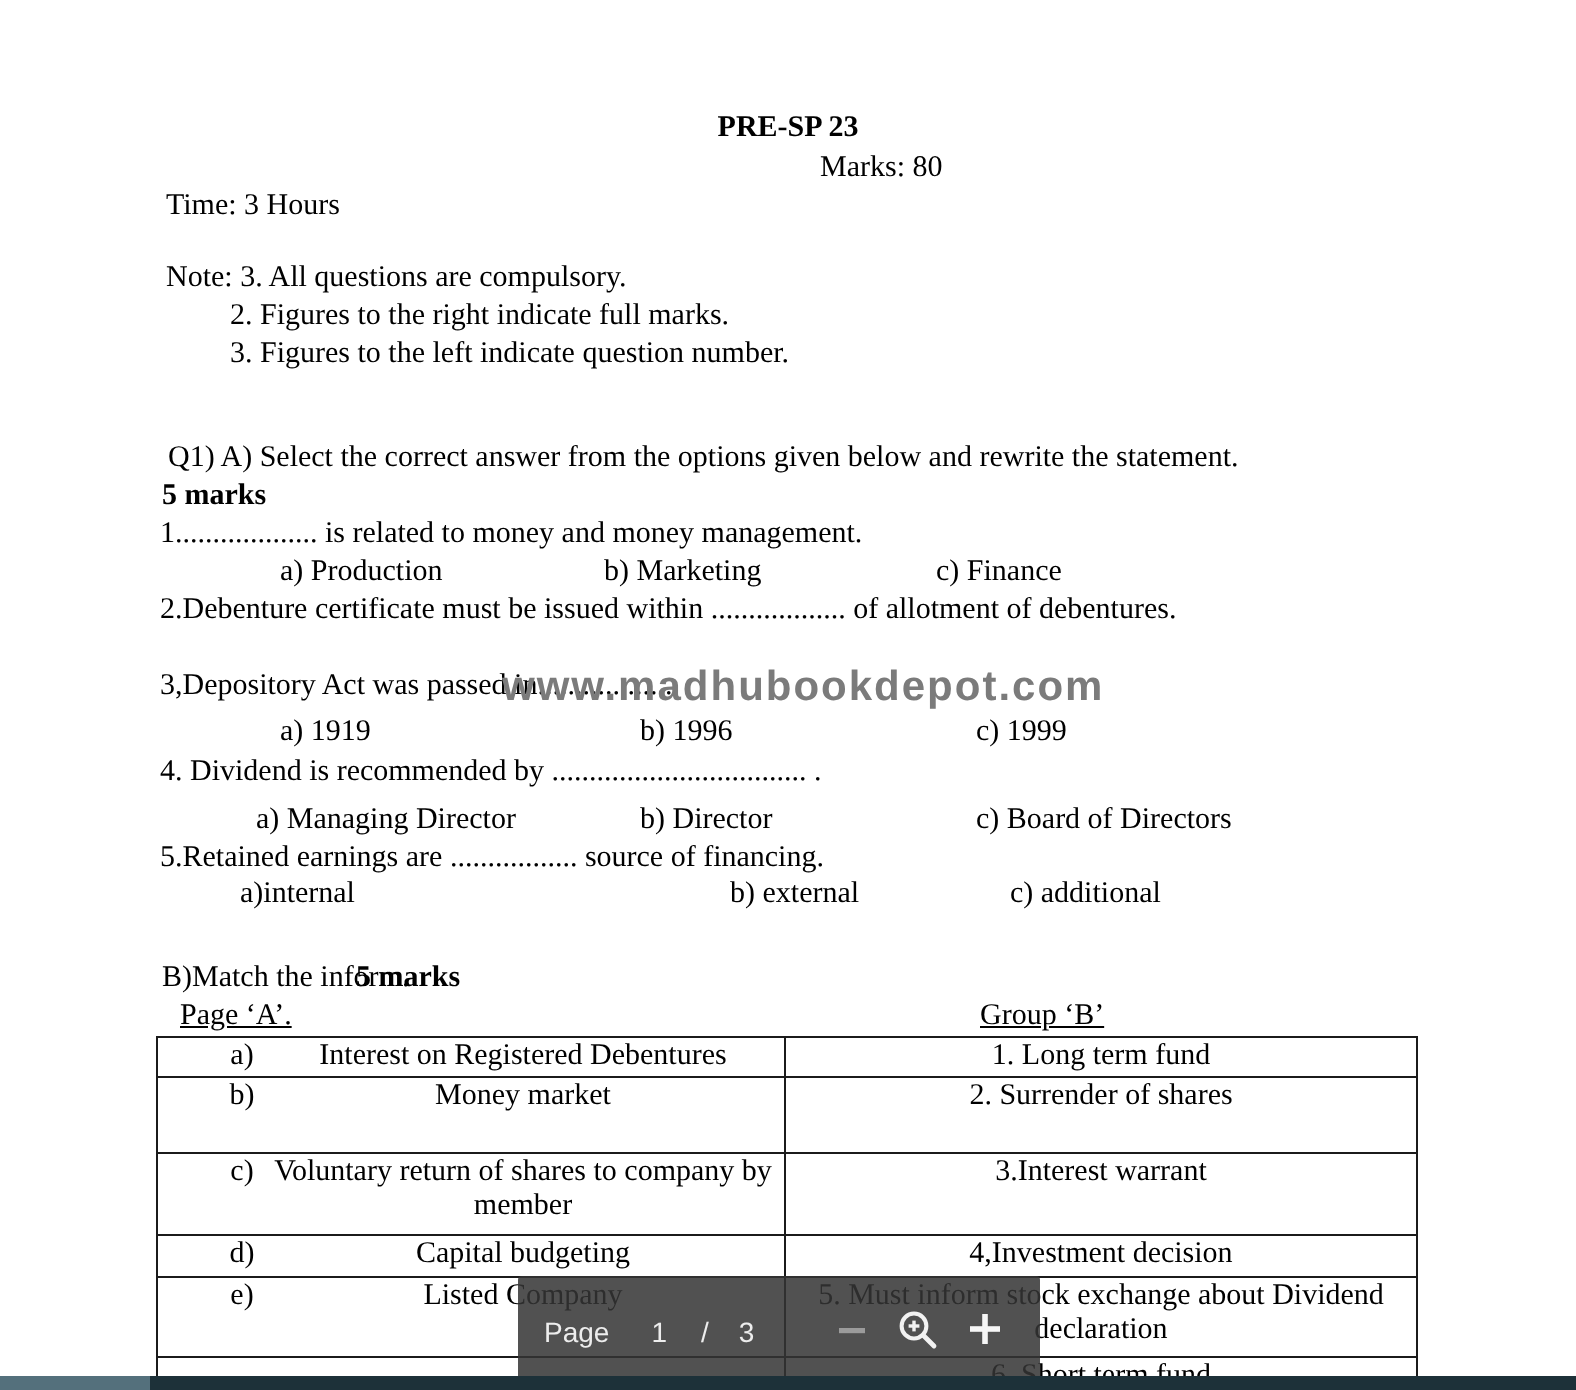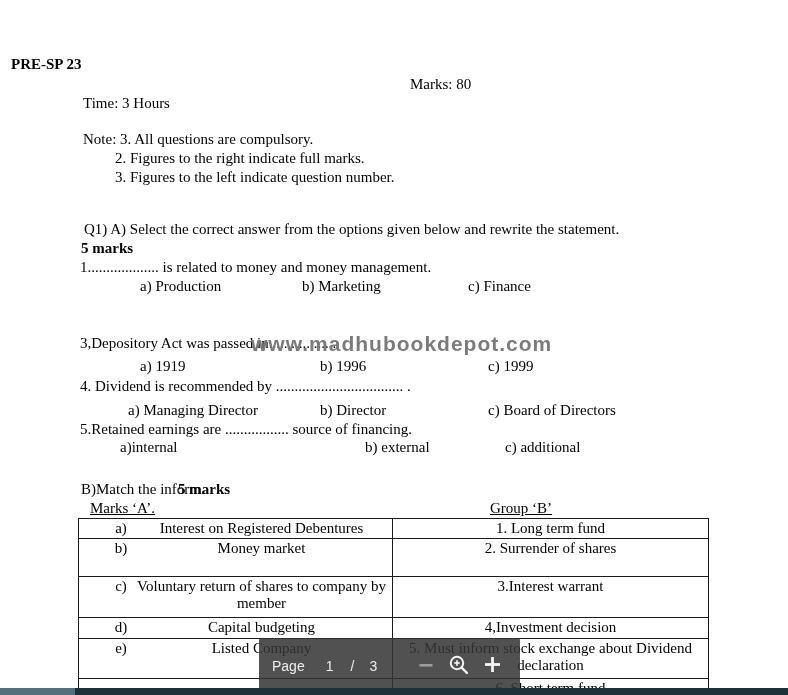--- a/index.html
+++ b/index.html
@@ -1,20 +1,20 @@
 <!DOCTYPE html>
 <html><head>
 <meta charset="utf-8">
 <style>
   html,body{margin:0;padding:0;}
   body{width:788px;height:695px;overflow:hidden;background:#ffffff;}
   .page{position:relative;width:788px;height:695px;background:#ffffff;overflow:hidden;
         font-family:"Liberation Serif","DejaVu Serif",serif;color:#000;font-size:15px;}
   .line{position:absolute;white-space:nowrap;height:19px;}
-  .center{left:11px;right:0;text-align:left;}
+  .center{left:0;right:0;text-align:center;}
   .bold{font-weight:bold;}
   .opt{position:absolute;top:0;white-space:nowrap;}
   .note-ind{padding-left:32px;}
   .watermark{position:absolute;left:251px;top:332px;z-index:3;
              font-family:"Liberation Sans","DejaVu Sans",sans-serif;
              font-weight:bold;font-size:21px;letter-spacing:1px;color:#7b7b7b;}
   
   table.match{position:absolute;left:78px;top:518px;border-collapse:collapse;z-index:1;
               font-size:15px;}
   table.match td{border:1.5px solid #1b1b1b;vertical-align:top;padding:1px 0 0 0;}
@@ -50,20 +50,21 @@
   <div class="line" style="left:84px;top:221px">Q1) A) Select the correct answer from the options given below and rewrite the statement.</div>
   <div class="line bold" style="left:81px;top:240px">5 marks</div>
 
   <div class="line" style="left:80px;top:259px">1................... is related to money and money management.</div>
   <div class="line" style="left:80px;top:278px;width:660px">
     <span class="opt" style="left:60px">a) Production</span>
     <span class="opt" style="left:222px">b) Marketing</span>
     <span class="opt" style="left:388px">c) Finance</span>
   </div>
 
+  <div class="line" style="left:80px;top:297px">2.Debenture certificate must be issued within .................. of allotment of debentures.</div>
 
   <div class="line" style="left:80px;top:335px">3,Depository Act was passed in...................</div>
   <div class="line" style="left:80px;top:358px;width:660px">
     <span class="opt" style="left:60px">a) 1919</span>
     <span class="opt" style="left:240px">b) 1996</span>
     <span class="opt" style="left:408px">c) 1999</span>
   </div>
 
   <div class="line" style="left:80px;top:378px">4. Dividend is recommended by .................................. .</div>
   <div class="line" style="left:80px;top:402px;width:660px">
@@ -79,21 +80,21 @@
     <span class="opt" style="left:425px">c) additional</span>
   </div>
 
   <div class="watermark" style="color: rgb(123, 123, 123);">www.madhubookdepot.com</div>
 
   <div class="line" style="left:81px;top:481px;width:660px">
     <span>B)Match the inform.</span>
     <span class="bold" style="position:absolute;left:97px">5 marks</span>
   </div>
   <div class="line" style="left:90px;top:500px;width:660px">
-    <span class="grp">Marks ‘A’.</span>
+    <span class="grp">Page ‘A’.</span>
     <span class="grp" style="position:absolute;left:400px">Group ‘B’</span>
   </div>
 
   <table class="match">
     <tbody>
         <tr style="height:20px">
       <td class="colA">
         <span class="cell-letter">a)</span><span class="cell-text">Interest on Registered Debentures</span>
       </td>
       <td class="colB">1. Long term fund</td>

